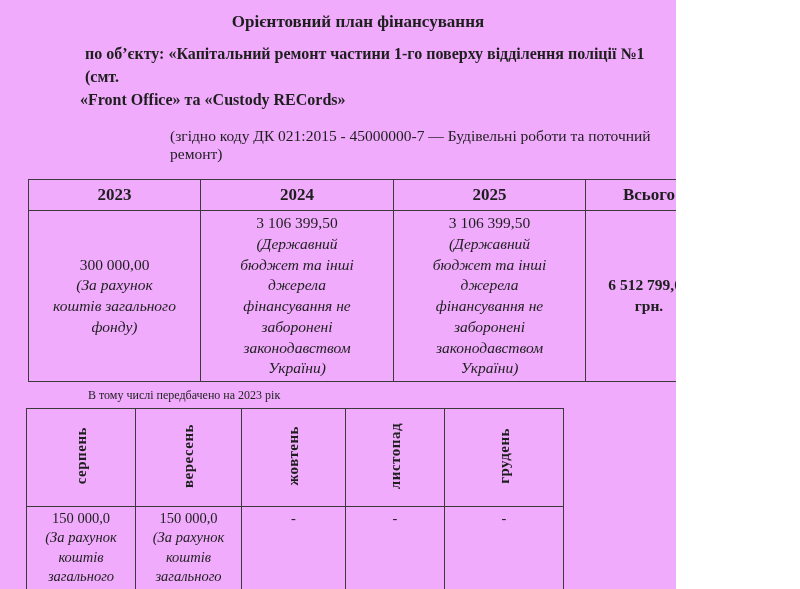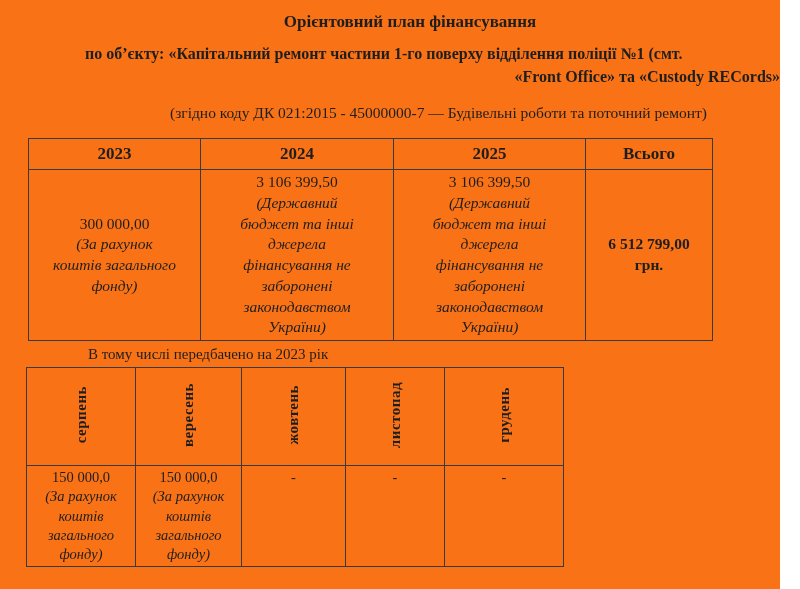--- a/index.html
+++ b/index.html
@@ -1,20 +1,20 @@
 <!DOCTYPE html>
 <html><head>
 <meta charset="utf-8">
 <style>
   html, body { margin: 0; padding: 0; background: #ffffff; }
   .page {
     position: relative;
-    width: 780px;
+    width: 676px;
     height: 589px;
-    background: #f97316;
+    background: #f0abfc;
     font-family: "Liberation Serif", serif;
     color: #1e1e1e;
     overflow: hidden;
     box-sizing: border-box;
     padding-top: 12px;
   }
   .doc-title {
     text-align: center;
     font-weight: bold;
     font-size: 17px;
@@ -22,21 +22,21 @@
     padding-left: 40px; 
   }
   .object-block {
     margin-top: 10px;
     font-weight: bold;
     font-size: 16px;
     line-height: 23px;
   }
   .object-line-1 { margin-left: 85px; }
   .object-line-2 { margin-left: 100px; }
-  .object-line-3 { margin-left: 80px; text-align: right; }
+  .object-line-3 { margin-left: 80px; }
   .code-line {
     margin-top: 16px;
     margin-left: 170px;
     font-size: 15.5px;
   }
   table {
     border-collapse: collapse;
     table-layout: fixed;
   }
   td, th {
@@ -64,21 +64,21 @@
     height: 143px;
   }
   .cell-pad-wide { padding: 2px 28px; vertical-align: top; }
   .cell-mid { vertical-align: middle; padding: 0 22px; }
   .cell-total { vertical-align: middle; padding: 9px 12px; font-weight: bold; }
   .note { font-style: italic; }
   
   .subheading {
     margin-top: 2px;
     margin-left: 88px;
-    font-size: 15px;
+    font-size: 12px;
     line-height: 22px;
   }
   
   .monthly-table {
     margin-top: 2px;
     margin-left: 26px;
     width: 537px;
   }
   .monthly-table th {
     height: 98px;

